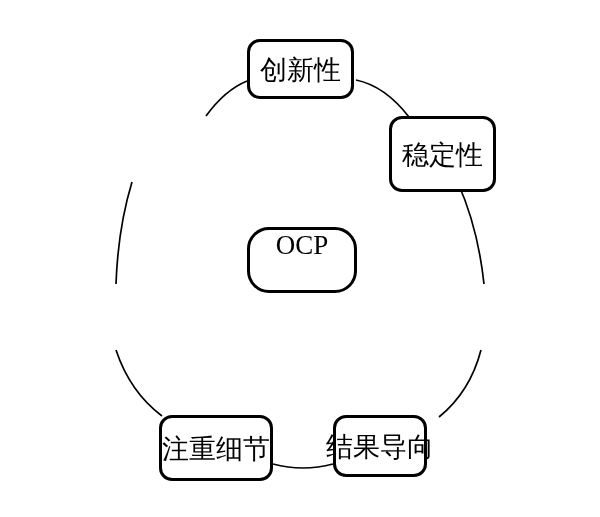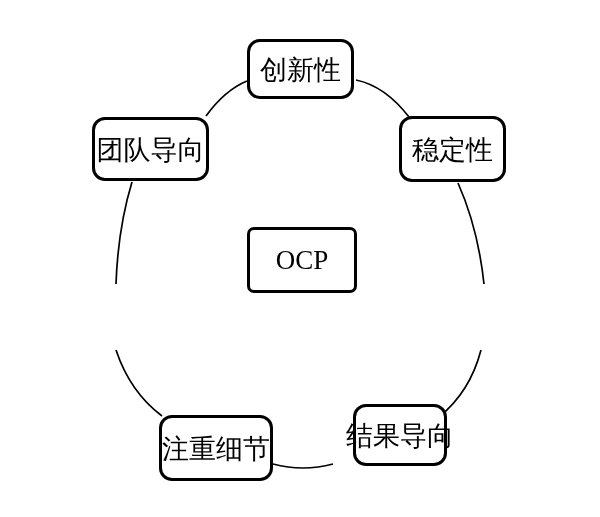--- a/index.html
+++ b/index.html
@@ -45,38 +45,37 @@
     font-size: 27px;
     font-weight: 500;
     letter-spacing: 0px;
     white-space: nowrap;
   }
   .center-box {
     position: absolute;
     box-sizing: border-box;
     background: #ffffff;
     border: 3px solid #000000;
-    border-radius: 7px;
+    border-radius: 22px;
     display: flex;
-    align-items: center;
     justify-content: center;
     z-index: 4;
   }
   .center-label {
     font-family: "Liberation Serif", "DejaVu Serif", serif;
     font-size: 27px;
     font-weight: 400;
     color: #000000;
     white-space: nowrap;
   }
   
   #node-0 { left: 247px; top: 39px;  width: 107px; height: 60px; }
-  #node-1 { left: 399px; top: 116px; width: 107px; height: 66px; }
+  #node-1 { left: 389px; top: 116px; width: 107px; height: 76px; }
   #node-2 { left: 440px; top: 283px; width: 109px; height: 66px; }
-  #node-3 { left: 333px; top: 404px; width: 94px; height: 62px; margin-left: 20px; }
+  #node-3 { left: 333px; top: 415px; width: 94px; height: 62px; }
   #node-4 { left: 159px; top: 415px; width: 114px; height: 66px; }
   #node-5 { left: 51px;  top: 285px; width: 110px; height: 64px; }
   #node-6 { left: 92px;  top: 117px; width: 117px; height: 64px; }
   #center-node { left: 247px; top: 227px; width: 110px; height: 66px; }
 </style>
 </head>
 <body>
 
 <div id="diagram-canvas">
 
@@ -108,21 +107,18 @@
 
   <div class="node-box" id="node-3">
     <span class="node-label">结果导向</span>
   </div>
 
   <div class="node-box" id="node-4">
     <span class="node-label">注重细节</span>
   </div>
 
 
-  <div class="node-box" id="node-6">
-    <span class="node-label">团队导向</span>
-  </div>
 
   <div class="center-box" id="center-node">
     <span class="center-label">OCP</span>
   </div>
 
 </div>
 
 </body></html>

